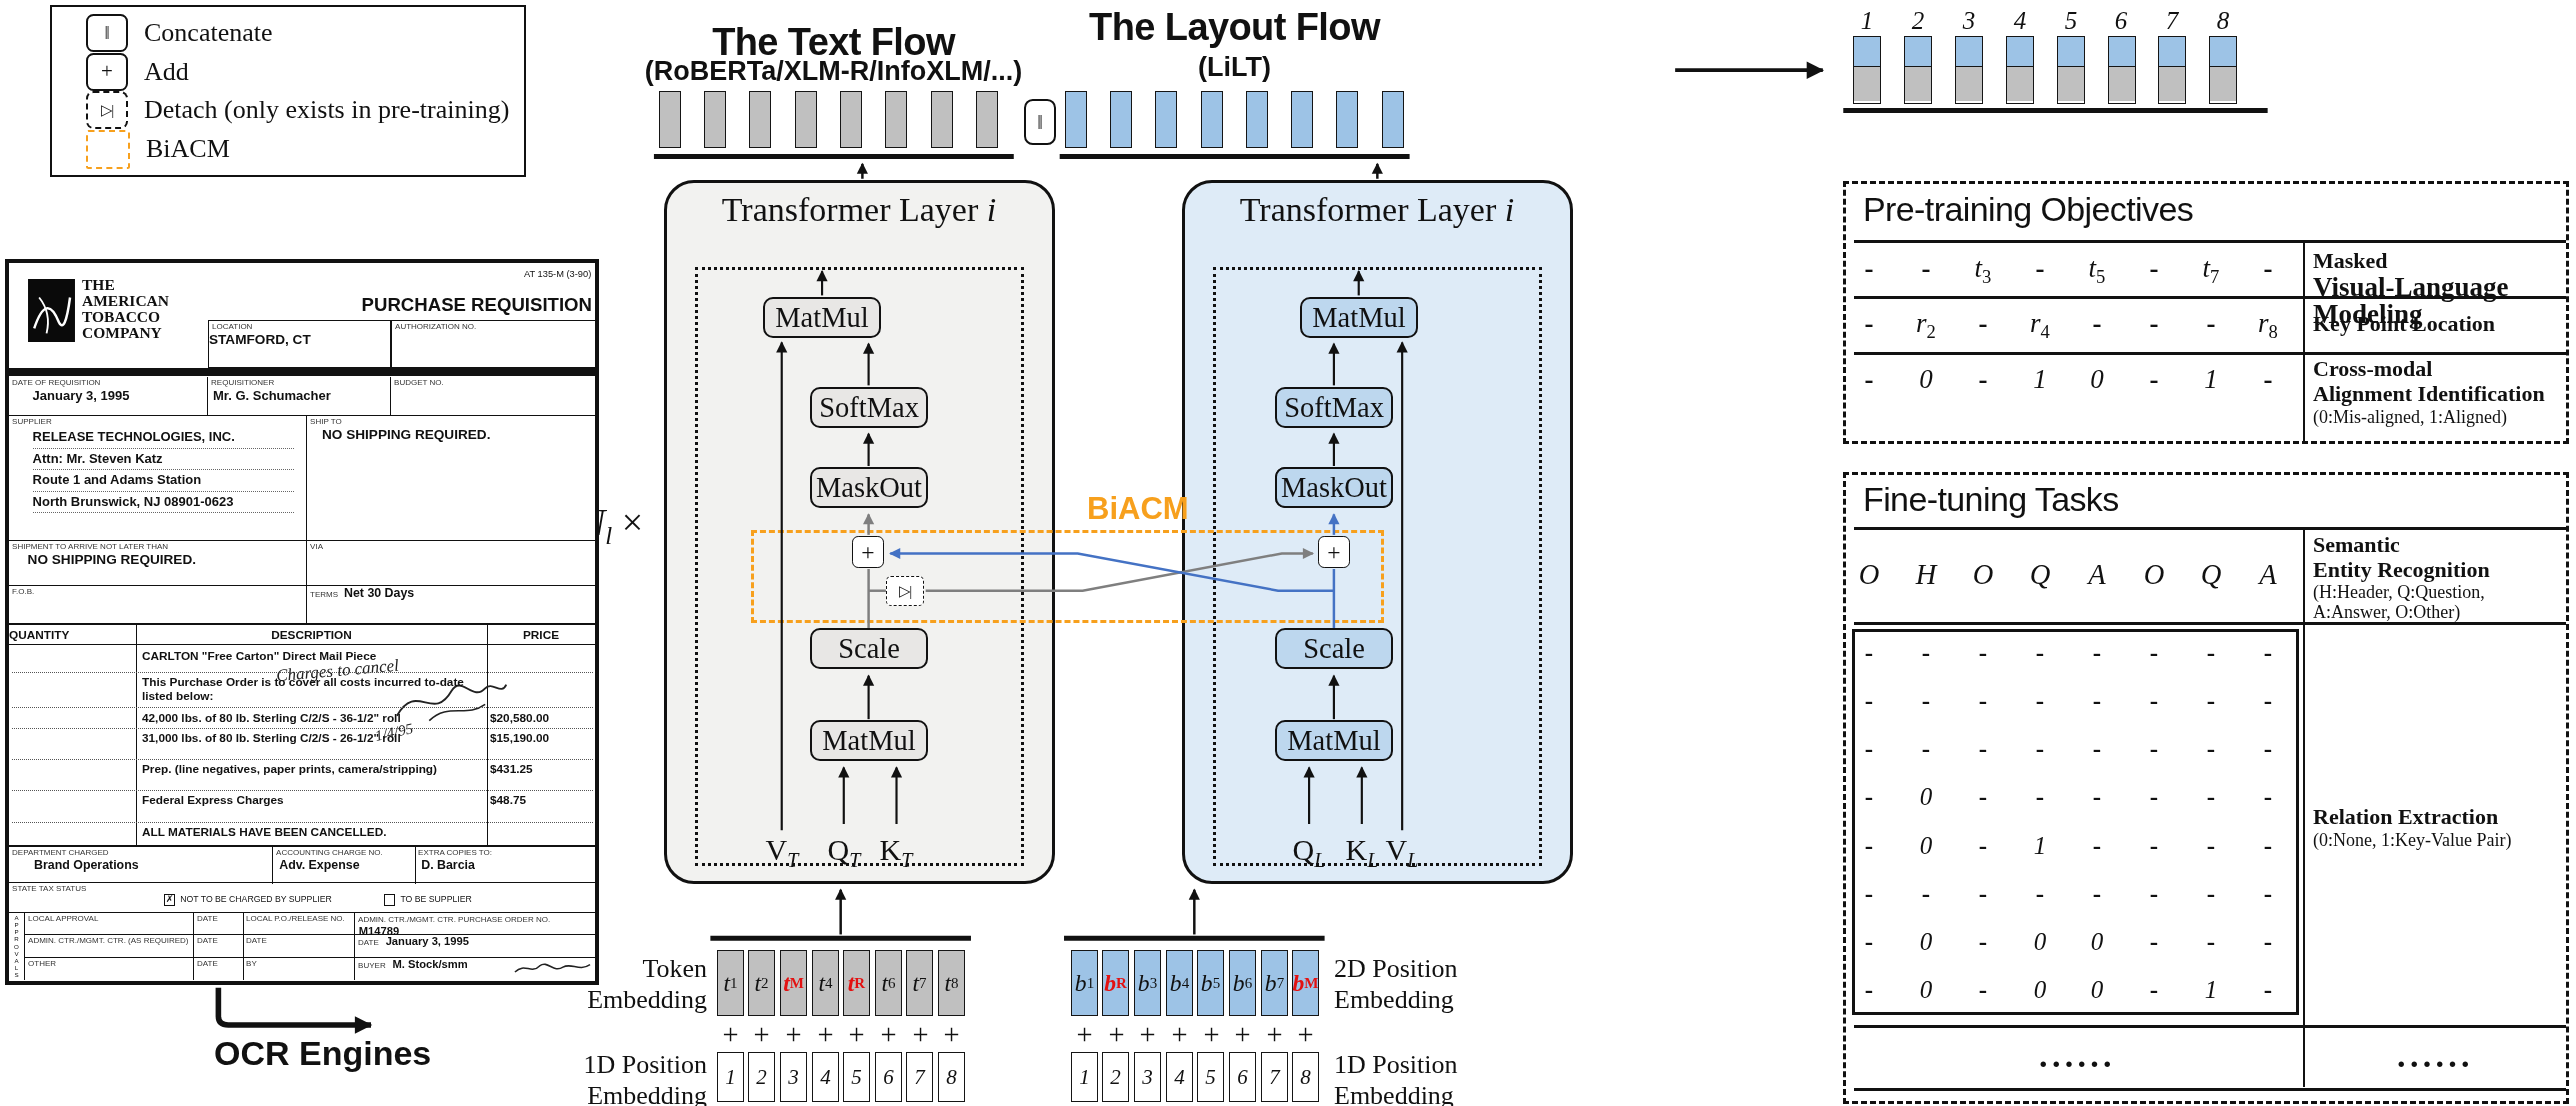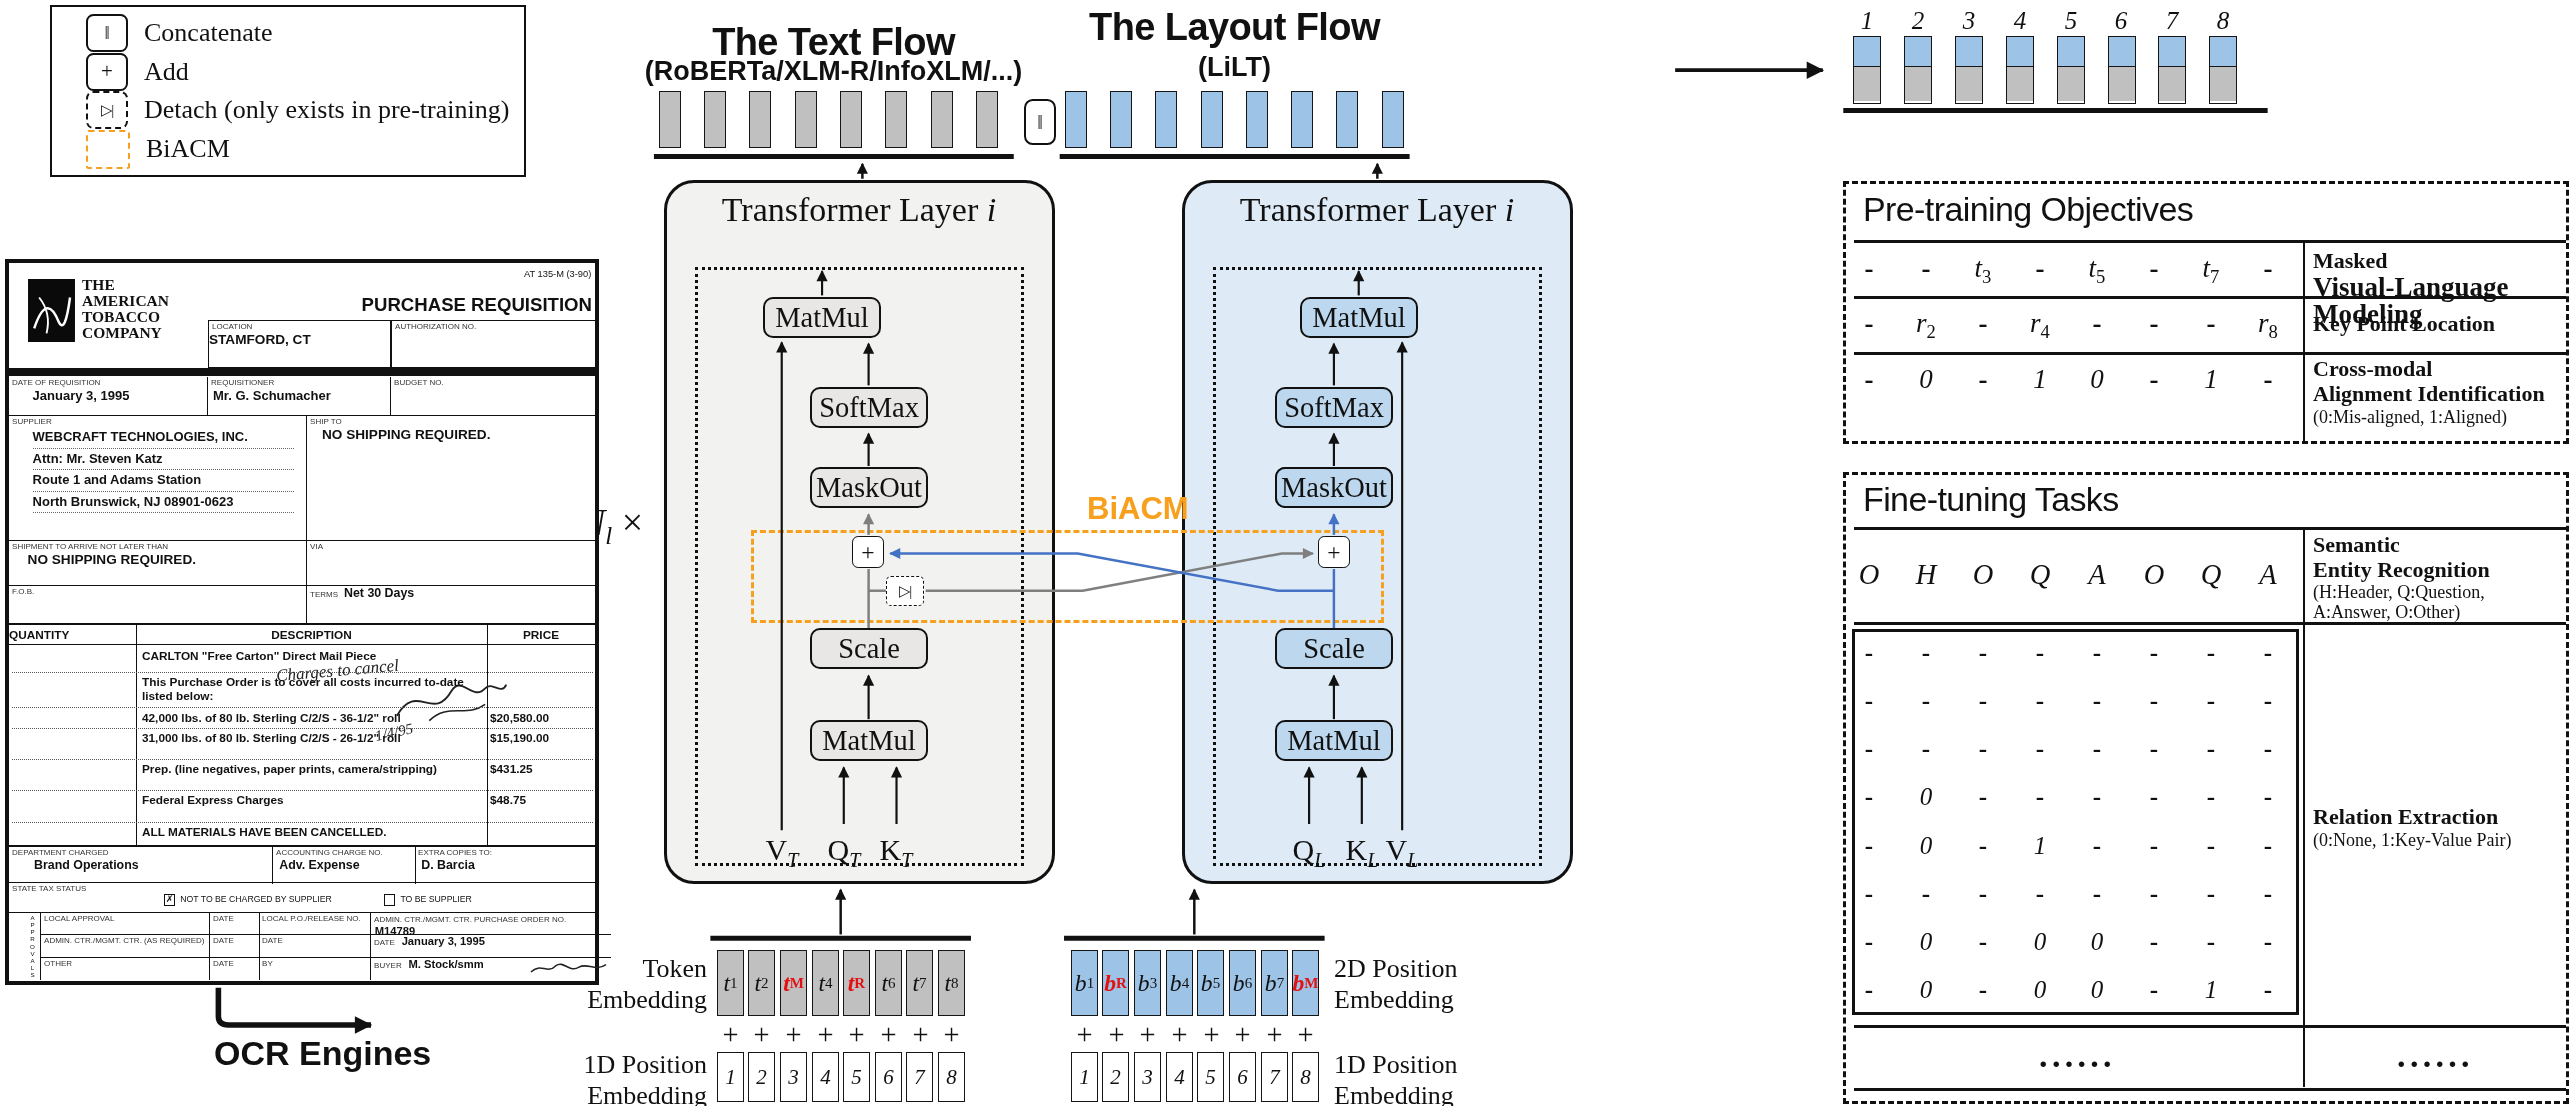--- a/index.html
+++ b/index.html
@@ -597,21 +597,21 @@
       </div>
       <div class="dcell" style="left:382px;top:0;width:204px;height:39px;border-right:none">
         <div class="flab">BUDGET NO.</div>
       </div>
     </div>
 
     <div class="drow" style="top:153px;height:125px">
       <div class="dcell" style="left:0;top:0;width:298px;height:125px">
         <div class="flab">SUPPLIER</div>
         <div id="supplier-lines" style="padding-left:23.6px">
-              <div class="fval" style="position: relative; font-size: 13px; line-height: 20.5px; border-bottom: 1.2px dotted rgb(102, 102, 102); width: 261px;">WEBCRAFT TECHNOLOGIES, INC.</div>
+              <div class="fval" style="position: relative; font-size: 13px; line-height: 20.5px; border-bottom: 1.2px dotted rgb(102, 102, 102); width: 261px;">RELEASE TECHNOLOGIES, INC.</div>
               <div class="fval" style="position: relative; font-size: 13px; line-height: 20.5px; border-bottom: 1.2px dotted rgb(102, 102, 102); width: 261px;">Attn: Mr. Steven Katz</div>
               <div class="fval" style="position: relative; font-size: 13px; line-height: 20.5px; border-bottom: 1.2px dotted rgb(102, 102, 102); width: 261px;">Route 1 and Adams Station</div>
               <div class="fval" style="position: relative; font-size: 13px; line-height: 20.5px; border-bottom: 1.2px dotted rgb(102, 102, 102); width: 261px;">North Brunswick, NJ 08901-0623</div>
             </div>
       </div>
       <div class="dcell" style="left:298px;top:0;width:288px;height:125px;border-right:none">
         <div class="flab">SHIP TO</div>
         <div class="fval" style="padding-left:15px;font-size:13.6px">NO SHIPPING REQUIRED.</div>
       </div>
     </div>
@@ -686,21 +686,21 @@
     </div>
 
     <div class="drow" style="top:620px;height:30px">
       <div class="flab">STATE TAX STATUS</div>
       <div class="abs" style="left:155px;top:11.2px;font-size:8.7px">
         <span class="cb">✗</span><span>NOT TO BE CHARGED BY SUPPLIER</span>
         <span class="cb" style="margin-left:50px"></span><span>TO BE SUPPLIER</span>
       </div>
     </div>
 
-    <div class="abs" style="left:16px;top:650px;width:586px;height:67px">
+    <div class="abs" style="left:0;top:650px;width:586px;height:67px">
       <div id="approvals-strip" class="abs" style="left:0;top:0;width:16px;height:67px;border-right:1.2px solid #111;font-size:6.2px;text-align:center;line-height:7.1px;padding-top:1.2px">A<br>P<br>P<br>R<br>O<br>V<br>A<br>L<br>S</div>
       <div id="approval-rows" class="abs" style="left:16px;top:0;width:570px;height:67px">
             <div class="abs" style="left: 0px; top: 0px; width: 570px; height: 22.3px; border-bottom: 1.2px solid rgb(17, 17, 17);">
               <div class="abs flab" style="left: 0px; top: 0px; width: 169px; border-right: 1.2px solid rgb(17, 17, 17); height: 22.3px;">LOCAL APPROVAL</div>
               <div class="abs flab" style="left: 169px; top: 0px; width: 50px; border-right: 1.2px solid rgb(17, 17, 17); height: 22.3px;">DATE</div>
               <div class="abs flab" style="left: 218px; top: 0px; width: 112px; border-right: 1.2px solid rgb(17, 17, 17); height: 22.3px;">LOCAL P.O./RELEASE NO.</div>
               <div class="abs" style="left: 330px; top: 0px; width: 239px; height: 22.3px;"><div class="flab" style="display: inline-block;">ADMIN. CTR./MGMT. CTR. PURCHASE ORDER NO.</div><div class="fval" style="display: inline-block; font-size: 11.2px; margin-left: 3.7px;">M14789</div></div>
             </div>
             <div class="abs" style="left: 0px; top: 22.3px; width: 570px; height: 22.3px; border-bottom: 1.2px solid rgb(17, 17, 17);">
               <div class="abs flab" style="left: 0px; top: 0px; width: 169px; border-right: 1.2px solid rgb(17, 17, 17); height: 22.3px;">ADMIN. CTR./MGMT. CTR. (AS REQUIRED)</div>

